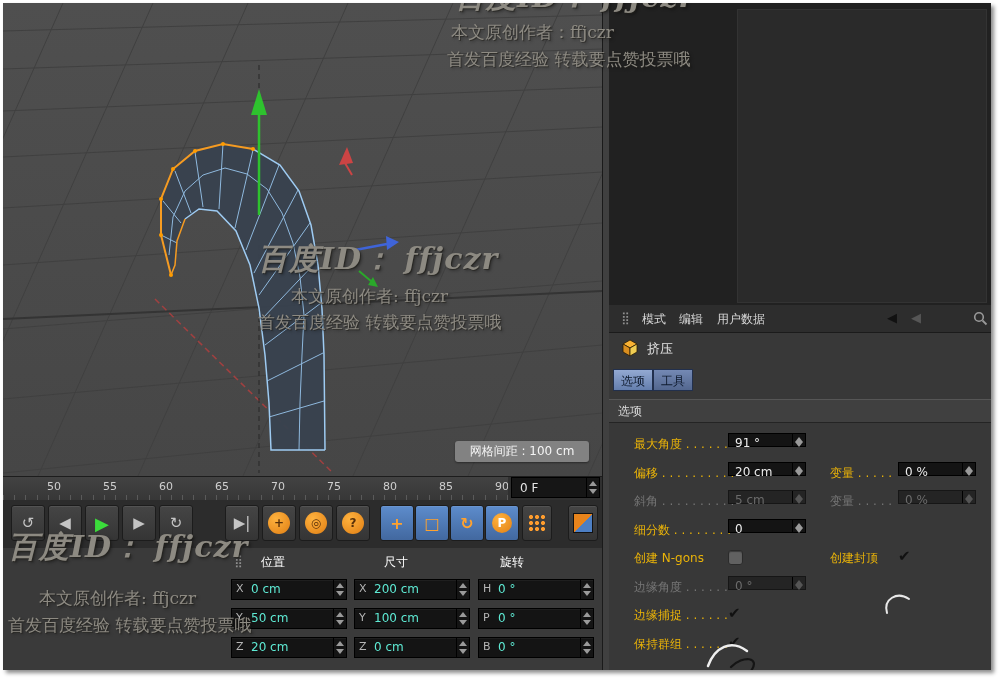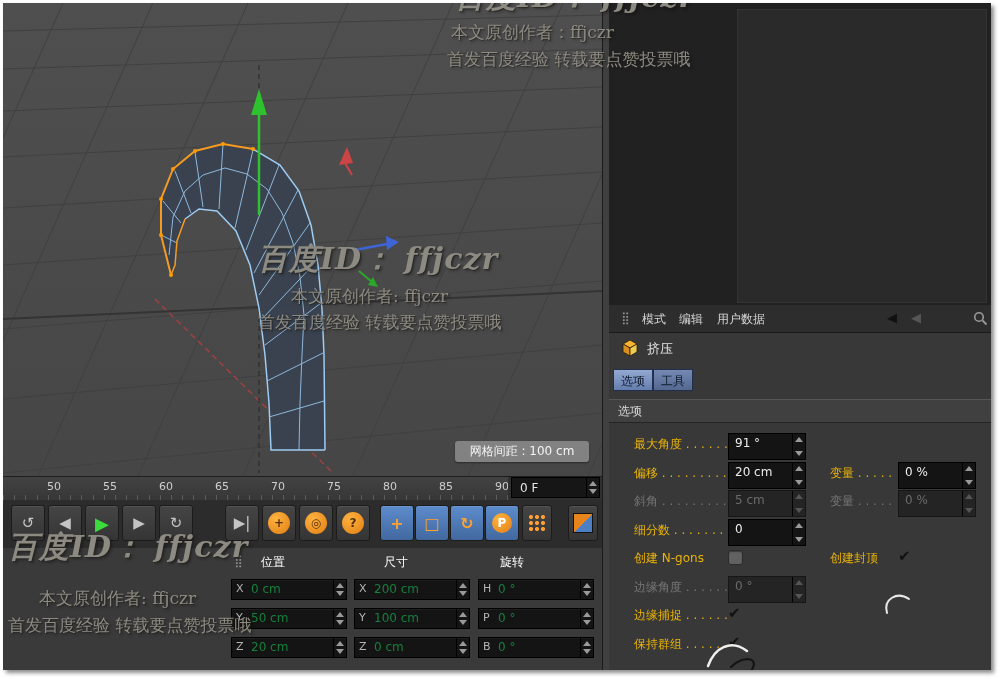--- a/index.html
+++ b/index.html
@@ -40,21 +40,21 @@
   .dots9{width:18px;height:18px;background:radial-gradient(#ff9d2e 1.8px,transparent 2.3px) 0 0/6px 6px;}
   .split-ic{width:18px;height:18px;background:linear-gradient(135deg,#e8841c 50%,#4d7fc4 50%);border:1px solid #111;}
 
   
   .coords{position:absolute;left:0;top:545px;width:599px;height:122px;background:#3a3a3a;}
   .chead{position:absolute;top:6px;font-size:12px;color:#ffffff;}
   .grid-ic{color:#8f8f8f;font-size:12px;}
   .spinbox{position:absolute;height:21px;width:116px;background:#141414;border:1px solid #000;
       box-shadow:inset 0 1px 0 rgba(255,255,255,.05);box-sizing:border-box;}
   .spinbox .axis{position:absolute;left:4px;top:2px;font-size:11px;color:#b5b5b5;}
-  .spinbox .val{position:absolute;left:19px;top:2px;font-size:12px;color:#15803d;white-space:nowrap;}
+  .spinbox .val{position:absolute;left:19px;top:2px;font-size:12px;color:#5eead4;white-space:nowrap;}
   .stepper{position:absolute;right:0;top:0;bottom:0;width:13px;border-left:1px solid #000;
       display:flex;flex-direction:column;justify-content:space-between;align-items:center;padding:3px 0;box-sizing:border-box;}
   .st-up{width:0;height:0;border-left:4px solid transparent;border-right:4px solid transparent;border-bottom:5px solid #9a9a9a;}
   .st-dn{width:0;height:0;border-left:4px solid transparent;border-right:4px solid transparent;border-top:5px solid #9a9a9a;}
   .dis .st-up{border-bottom-color:#555;}
   .dis .st-dn{border-top-color:#555;}
 
   
   .splitter{position:absolute;left:599px;top:0;width:7px;height:667px;background:#404040;
       border-left:1px solid #1a1a1a;border-right:1px solid #1a1a1a;}
@@ -71,21 +71,21 @@
       color:#0e1a2e;border:1px solid #22304d;box-sizing:border-box;}
   .tab.active{background:linear-gradient(#93a9d2,#647ead);}
   .tab.idle{background:linear-gradient(#7489b4,#53678f);}
   .section-bar{position:absolute;left:0;top:396px;width:382px;height:24px;background:#404040;
       border-top:1px solid #565656;border-bottom:1px solid #242424;font-size:12px;color:#dadada;line-height:23px;
       padding-left:9px;box-sizing:border-box;}
   .arow{position:absolute;left:0;width:382px;height:22px;}
   .albl{position:absolute;left:25px;top:3px;font-size:12px;color:#eab308;white-space:nowrap;}
   .albl.dim{color:#757575;}
   .albl.r{left:221px;}
-  .abox{position:absolute;left:119px;top:0;width:78px;height:27px;background:#141414;border:1px solid #000;
+  .abox{position:absolute;left:119px;top:0;width:78px;height:14px;background:#141414;border:1px solid #000;
       box-sizing:border-box;}
   .abox .val{position:absolute;left:6px;top:2px;font-size:12px;color:#ececec;white-space:nowrap;}
   .abox.r{left:289px;}
   .abox.dis{background:#242424;border-color:#161616;}
   .abox.dis .val{color:#6b6b6b;}
   .cbx-empty{position:absolute;left:119px;top:3px;width:13px;height:13px;background:#616161;
       border:1px solid #2b2b2b;border-radius:3px;box-shadow:inset 0 1px 1px rgba(0,0,0,.4);}
   .chk{position:absolute;top:0px;font-size:15px;font-weight:bold;color:#111;}
 
   

